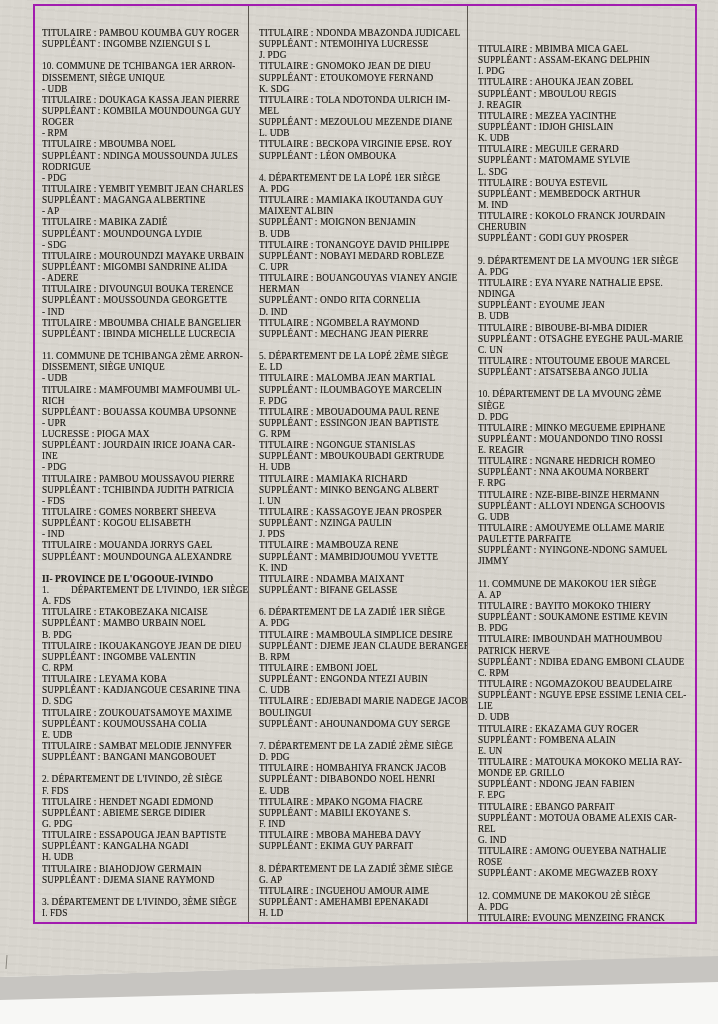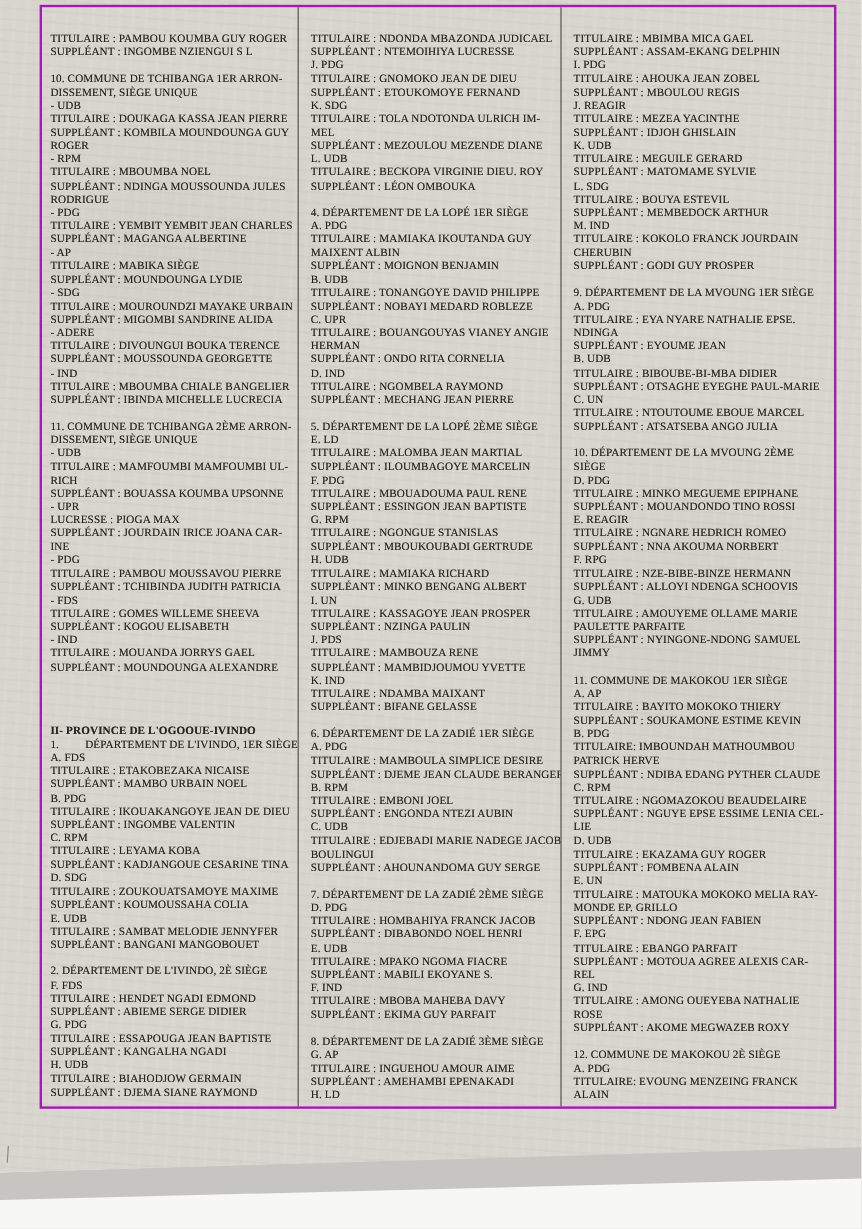--- a/index.html
+++ b/index.html
@@ -35,31 +35,31 @@
     box-sizing:border-box;
     background:transparent;
   }
   .col{
     box-sizing:border-box;
     padding:22px 4px 0 7px;
     overflow:hidden;
   }
   .col-1{width:214px;border-right:1px solid #5a564f;}
   .col-2{width:219px;border-right:1px solid #5a564f;padding-left:10px;}
-  .col-3{width:227px;padding-left:10px;}
+  .col-3{width:227px;padding-left:10px;margin-top:16px;}
   .line{
     font-size:9.3px;
     line-height:11.15px;
     height:11.15px;
     color:#262420;
     letter-spacing:.1px;
     white-space:pre;
     text-shadow:0 0 .5px rgba(46,43,38,.55);
   }
-  .line.bold{font-weight:bold;margin-top:31px;}
+  .line.bold{font-weight:bold;}
   .line.gap{color:transparent;text-shadow:none;}
   .corner-tick{
     position:absolute;left:6px;top:955px;width:1px;height:14px;
     background:#8a877f;transform:rotate(4deg);
   }
 </style>
 </head>
 <body>
 
 <div class="paper-under"></div>
@@ -76,21 +76,21 @@
         <div class="line">SUPPLÉANT : KOMBILA MOUNDOUNGA GUY</div>
         <div class="line">ROGER</div>
         <div class="line">- RPM</div>
         <div class="line">TITULAIRE : MBOUMBA NOEL</div>
         <div class="line">SUPPLÉANT : NDINGA MOUSSOUNDA JULES</div>
         <div class="line">RODRIGUE</div>
         <div class="line">- PDG</div>
         <div class="line">TITULAIRE : YEMBIT YEMBIT JEAN CHARLES</div>
         <div class="line">SUPPLÉANT : MAGANGA ALBERTINE</div>
         <div class="line">- AP</div>
-        <div class="line">TITULAIRE : MABIKA SIÈGE</div>
+        <div class="line">TITULAIRE : MABIKA ZADIÉ</div>
         <div class="line">SUPPLÉANT : MOUNDOUNGA LYDIE</div>
         <div class="line">- SDG</div>
         <div class="line">TITULAIRE : MOUROUNDZI MAYAKE URBAIN</div>
         <div class="line">SUPPLÉANT : MIGOMBI SANDRINE ALIDA</div>
         <div class="line">- ADERE</div>
         <div class="line">TITULAIRE : DIVOUNGUI BOUKA TERENCE</div>
         <div class="line">SUPPLÉANT : MOUSSOUNDA GEORGETTE</div>
         <div class="line">- IND</div>
         <div class="line">TITULAIRE : MBOUMBA CHIALE BANGELIER</div>
         <div class="line">SUPPLÉANT : IBINDA MICHELLE LUCRECIA</div>
@@ -102,21 +102,21 @@
         <div class="line">RICH</div>
         <div class="line">SUPPLÉANT : BOUASSA KOUMBA UPSONNE</div>
         <div class="line">- UPR</div>
         <div class="line">LUCRESSE : PIOGA MAX</div>
         <div class="line">SUPPLÉANT : JOURDAIN IRICE JOANA CAR-</div>
         <div class="line">INE</div>
         <div class="line">- PDG</div>
         <div class="line">TITULAIRE : PAMBOU MOUSSAVOU PIERRE</div>
         <div class="line">SUPPLÉANT : TCHIBINDA JUDITH PATRICIA</div>
         <div class="line">- FDS</div>
-        <div class="line">TITULAIRE : GOMES WILLEME SHEEVA</div>
+        <div class="line">TITULAIRE : GOMES NORBERT SHEEVA</div>
         <div class="line">SUPPLÉANT : KOGOU ELISABETH</div>
         <div class="line">- IND</div>
         <div class="line">TITULAIRE : MOUANDA JORRYS GAEL</div>
         <div class="line">SUPPLÉANT : MOUNDOUNGA ALEXANDRE</div>
         <div class="line gap"> </div>
         <div class="line bold">II- PROVINCE DE L'OGOOUE-IVINDO</div>
         <div class="line">1.         DÉPARTEMENT DE L'IVINDO, 1ER SIÈGE</div>
         <div class="line">A. FDS</div>
         <div class="line">TITULAIRE : ETAKOBEZAKA NICAISE</div>
         <div class="line">SUPPLÉANT : MAMBO URBAIN NOEL</div>
@@ -151,21 +151,21 @@
         <div class="line">TITULAIRE : NDONDA MBAZONDA JUDICAEL</div>
         <div class="line">SUPPLÉANT : NTEMOIHIYA LUCRESSE</div>
         <div class="line">J. PDG</div>
         <div class="line">TITULAIRE : GNOMOKO JEAN DE DIEU</div>
         <div class="line">SUPPLÉANT : ETOUKOMOYE FERNAND</div>
         <div class="line">K. SDG</div>
         <div class="line">TITULAIRE : TOLA NDOTONDA ULRICH IM-</div>
         <div class="line">MEL</div>
         <div class="line">SUPPLÉANT : MEZOULOU MEZENDE DIANE</div>
         <div class="line">L. UDB</div>
-        <div class="line">TITULAIRE : BECKOPA VIRGINIE DIEU. ROY</div>
+        <div class="line">TITULAIRE : BECKOPA VIRGINIE EPSE. ROY</div>
         <div class="line">SUPPLÉANT : LÉON OMBOUKA</div>
         <div class="line gap"> </div>
         <div class="line">4. DÉPARTEMENT DE LA LOPÉ 1ER SIÈGE</div>
         <div class="line">A. PDG</div>
         <div class="line">TITULAIRE : MAMIAKA IKOUTANDA GUY</div>
         <div class="line">MAIXENT ALBIN</div>
         <div class="line">SUPPLÉANT : MOIGNON BENJAMIN</div>
         <div class="line">B. UDB</div>
         <div class="line">TITULAIRE : TONANGOYE DAVID PHILIPPE</div>
         <div class="line">SUPPLÉANT : NOBAYI MEDARD ROBLEZE</div>
@@ -278,35 +278,35 @@
         <div class="line">SUPPLÉANT : NYINGONE-NDONG SAMUEL</div>
         <div class="line">JIMMY</div>
         <div class="line gap"> </div>
         <div class="line">11. COMMUNE DE MAKOKOU 1ER SIÈGE</div>
         <div class="line">A. AP</div>
         <div class="line">TITULAIRE : BAYITO MOKOKO THIERY</div>
         <div class="line">SUPPLÉANT : SOUKAMONE ESTIME KEVIN</div>
         <div class="line">B. PDG</div>
         <div class="line">TITULAIRE: IMBOUNDAH MATHOUMBOU</div>
         <div class="line">PATRICK HERVE</div>
-        <div class="line">SUPPLÉANT : NDIBA EDANG PYTHER CLAUDE</div>
+        <div class="line">SUPPLÉANT : NDIBA EDANG EMBONI CLAUDE</div>
         <div class="line">C. RPM</div>
         <div class="line">TITULAIRE : NGOMAZOKOU BEAUDELAIRE</div>
         <div class="line">SUPPLÉANT : NGUYE EPSE ESSIME LENIA CEL-</div>
         <div class="line">LIE</div>
         <div class="line">D. UDB</div>
         <div class="line">TITULAIRE : EKAZAMA GUY ROGER</div>
         <div class="line">SUPPLÉANT : FOMBENA ALAIN</div>
         <div class="line">E. UN</div>
         <div class="line">TITULAIRE : MATOUKA MOKOKO MELIA RAY-</div>
         <div class="line">MONDE EP. GRILLO</div>
         <div class="line">SUPPLÉANT : NDONG JEAN FABIEN</div>
         <div class="line">F. EPG</div>
         <div class="line">TITULAIRE : EBANGO PARFAIT</div>
-        <div class="line">SUPPLÉANT : MOTOUA AGREE ALEXIS CAR-</div>
+        <div class="line">SUPPLÉANT : MOTOUA OBAME ALEXIS CAR-</div>
         <div class="line">REL</div>
         <div class="line">G. IND</div>
         <div class="line">TITULAIRE : AMONG OUEYEBA NATHALIE</div>
         <div class="line">ROSE</div>
         <div class="line">SUPPLÉANT : AKOME MEGWAZEB ROXY</div>
         <div class="line gap"> </div>
         <div class="line">12. COMMUNE DE MAKOKOU 2È SIÈGE</div>
         <div class="line">A. PDG</div>
         <div class="line">TITULAIRE: EVOUNG MENZEING FRANCK</div>
         <div class="line">ALAIN</div>

